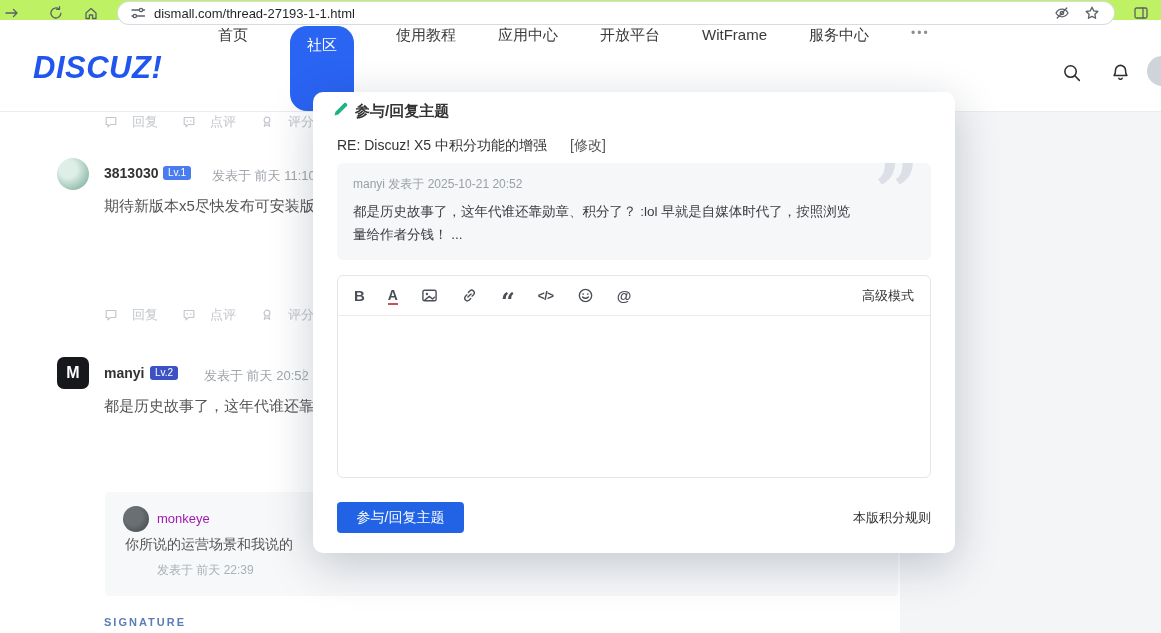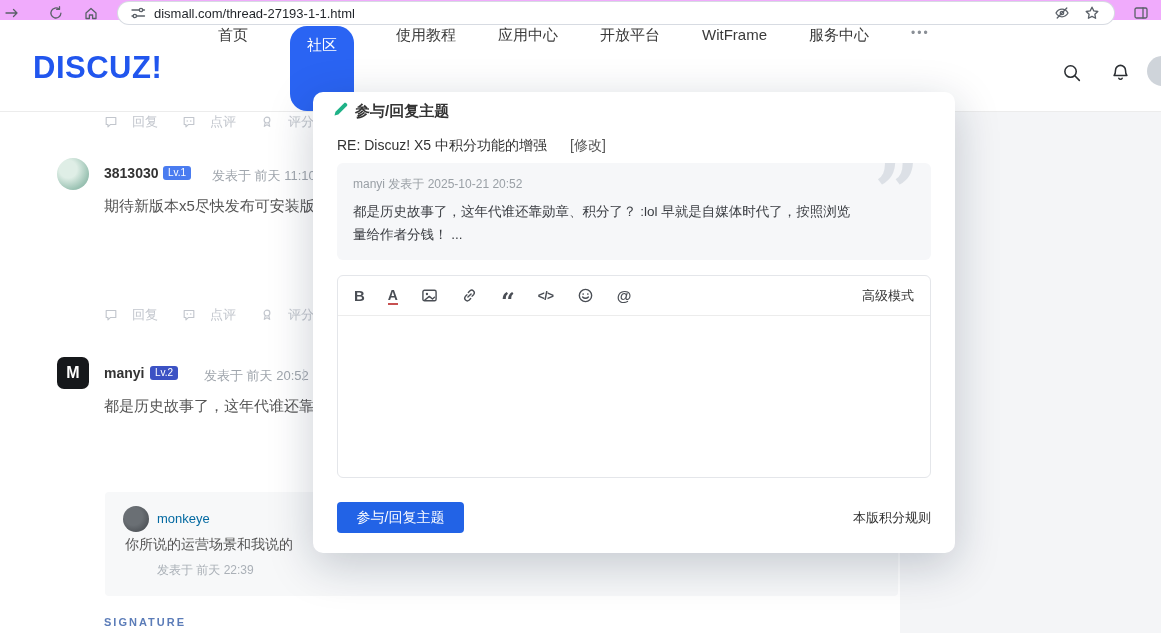--- a/index.html
+++ b/index.html
@@ -4,31 +4,31 @@
 <style>
   *{box-sizing:border-box;margin:0;padding:0}
   html,body{width:1161px;height:633px}
   body{position:relative;overflow:hidden;background:#fff;
        font-family:"Liberation Sans","DejaVu Sans",sans-serif;color:#333}
   .abs{position:absolute}
   svg.sic *{stroke:currentColor;fill:none;stroke-width:1.3;stroke-linecap:round;stroke-linejoin:round}
   svg.sic .fl{fill:currentColor;stroke:none}
 
   
-  #browser-bar{position:absolute;top:0;left:0;right:0;height:20px;background:#f0abfc;z-index:80}
+  #browser-bar{position:absolute;top:0;left:0;right:0;height:20px;background:#bef264;z-index:80}
   .bb-btn{position:absolute;top:5px;width:16px;height:16px;color:#5a6068;cursor:pointer}
   #address-bar{position:absolute;left:118px;top:2px;width:996px;height:22px;background:#fff;
                border-radius:12px;display:flex;align-items:center;padding:0 12px;box-shadow:0 0 0 1px #d7dbe2}
   #url-text{font-size:13px;color:#1f2328;margin-left:8px;white-space:nowrap}
   .ab-right{position:absolute;top:3px;width:16px;height:16px;color:#5a6068;cursor:pointer}
 
   
   #site-header{position:absolute;left:0;top:26px;width:100%;height:86px;background:#fff;
                border-bottom:1px solid #ececec;z-index:40}
-  #logo{position:absolute;left:33px;top:24px;font-size:31px;font-weight:900;
+  #logo{position:absolute;left:33px;top:24px;font-size:31px;font-weight:900;font-style:italic;
         letter-spacing:.5px;color:#2156ee;cursor:pointer}
   #main-nav{position:absolute;left:218px;top:0;height:100%;display:flex;gap:42px}
   .nav-item{font-size:15px;color:#3a3a3a;white-space:nowrap;cursor:pointer}
   .nav-item.pill{background:#2a64f3;color:#fff;padding:10px 17px;border-radius:17px}
   .nav-dots{font-size:12px;color:#8a8f96;letter-spacing:2px;cursor:pointer}
   .hdr-icon{position:absolute;top:37px;width:19px;height:19px;color:#2b2f33;cursor:pointer}
   #hdr-avatar{position:absolute;left:1147px;top:30px;width:30px;height:30px;border-radius:50%;
               background:#cfd4da;cursor:pointer}
 
   
@@ -43,21 +43,21 @@
         justify-content:center;font-weight:900;font-size:16px}
   .uname{position:absolute;font-size:14px;font-weight:700;color:#333;cursor:pointer}
   .lv{position:absolute;display:inline-block;font-size:10px;font-weight:400;color:#fff;
       background:#4a7cf0;border-radius:3px;padding:2px 5px;line-height:1}
   .lv.lv2{background:#3c52c4}
   .meta{position:absolute;font-size:13px;color:#a0a6ad;white-space:nowrap}
   .pcontent{position:absolute;font-size:15px;color:#555;white-space:nowrap}
   #reply-quote{position:absolute;left:105px;top:492px;width:793px;height:104px;background:#f7f8f9;border-radius:4px}
   #rq-avatar{position:absolute;left:18px;top:14px;width:26px;height:26px;border-radius:50%;
              background:radial-gradient(circle at 40% 40%,#6a6f74 0 40%,#3e4247 100%);cursor:pointer}
-  #rq-name{position:absolute;left:52px;top:19px;font-size:13px;color:#0369a1;cursor:pointer}
+  #rq-name{position:absolute;left:52px;top:19px;font-size:13px;color:#a21caf;cursor:pointer}
   #rq-content{position:absolute;left:20px;top:44px;font-size:14px;color:#555;white-space:nowrap}
   #rq-meta{position:absolute;left:52px;top:70px;font-size:12px;color:#aab0b7}
   #signature{position:absolute;left:104px;top:616px;font-size:11px;font-weight:700;
              letter-spacing:2px;color:#5b7cb8}
 
   
   #reply-modal{position:absolute;left:313px;top:92px;width:642px;height:461px;background:#fff;
                border-radius:10px;box-shadow:0 12px 45px rgba(15,30,60,.22);z-index:60}
   #modal-pen{position:absolute;left:19px;top:8px;width:18px;height:18px;color:#1eb287}
   #modal-title{position:absolute;left:42px;top:10px;font-size:15px;font-weight:700;color:#333}

